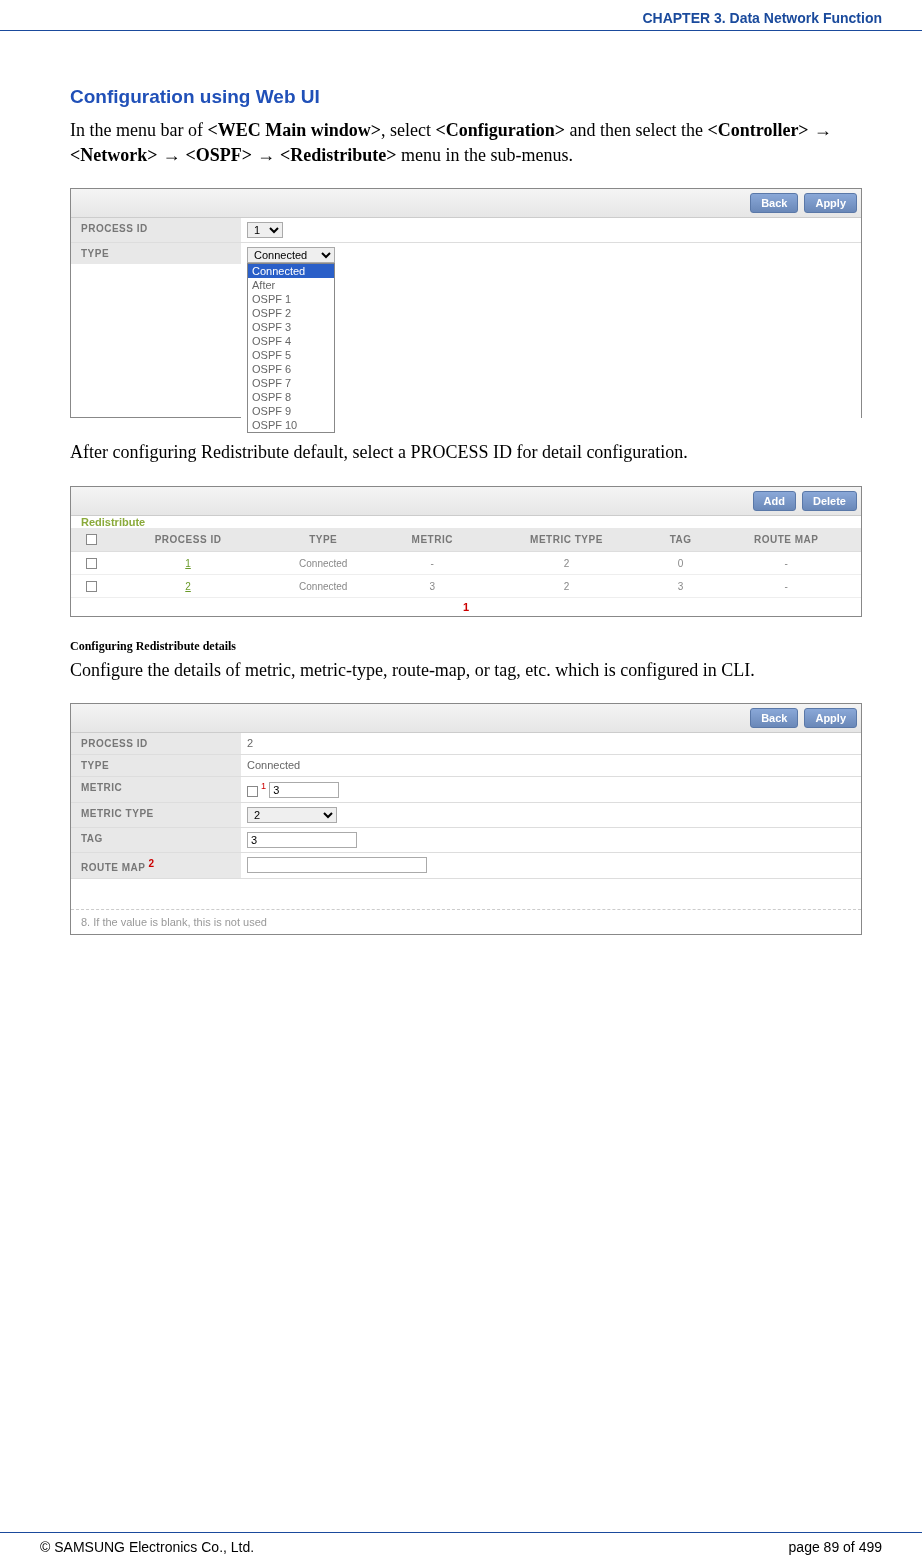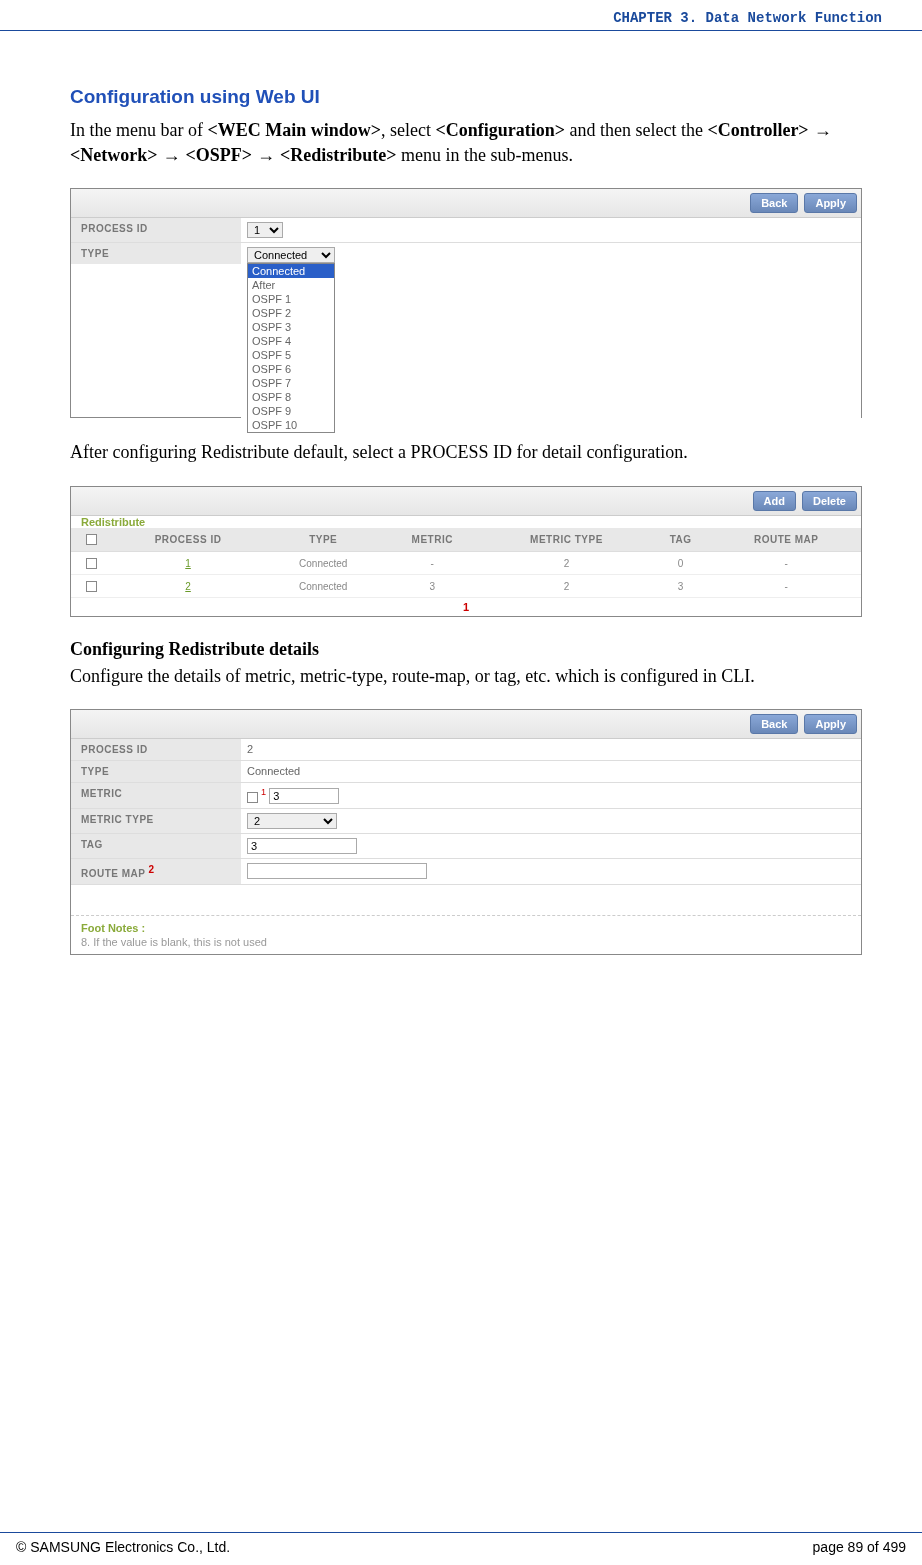--- a/index.html
+++ b/index.html
@@ -10,21 +10,21 @@
     background: #fff;
     width: 922px;
     height: 1565px;
     position: relative;
   }
   .header {
     display: flex;
     justify-content: flex-end;
     padding: 10px 40px 4px;
     border-bottom: 1.5px solid #1a4a9c;
-    font-family: Liberation Mono, monospace;
+    font-family: Liberation Sans, sans-serif;
     font-weight: bold;
     font-size: 14px;
     color: #1a4a9c;
   }
   .content {
     padding: 55px 60px 0 70px;
   }
   .section-title {
     font-family: Arial, sans-serif;
     font-size: 19px;
@@ -152,32 +152,32 @@
     font-size: 11px;
     border-top: 1px dashed #ccc;
   }
   .ss-footnotes .fn-title {
     color: #8aaa3a;
     font-weight: bold;
     margin-bottom: 2px;
   }
   .sub-heading {
     font-weight: bold;
-    font-size: 18px;
+    font-size: 12px;
     margin-bottom: 4px;
   }
   .footer {
     position: absolute;
     bottom: 10px;
     left: 0;
     right: 0;
     border-top: 1.5px solid #1a4a9c;
     display: flex;
     justify-content: space-between;
-    padding: 6px 16px 0;
+    padding: 6px 40px 0;
     font-family: Arial, sans-serif;
     font-size: 14px;
   }
   .arrow { font-family: Arial, sans-serif; }
   .checkbox-box {
     display:inline-block; width:11px; height:11px; border:1px solid #888; background:#fff; vertical-align:middle;
   }
 </style>
 </head>
 <body>
@@ -316,21 +316,20 @@
       </div>
     </div>
     <div class="ss-row">
       <div class="ss-label"><span>ROUTE MAP</span> <sup>2</sup></div>
       <div class="ss-val">
         <input class="ss-input" style="width: 180px;" value="">
       </div>
     </div>
     <div style="height:30px;"></div>
     <div class="ss-footnotes">
-      <div class="fn-title">Foot Notes :</div>
       <div>8. If the value is blank, this is not used</div>
     </div>
   </div>
 
 </div>
 
 <div class="footer">
   <span>© SAMSUNG Electronics Co., Ltd.</span>
   <span>page 89 of 499</span>
 </div>

